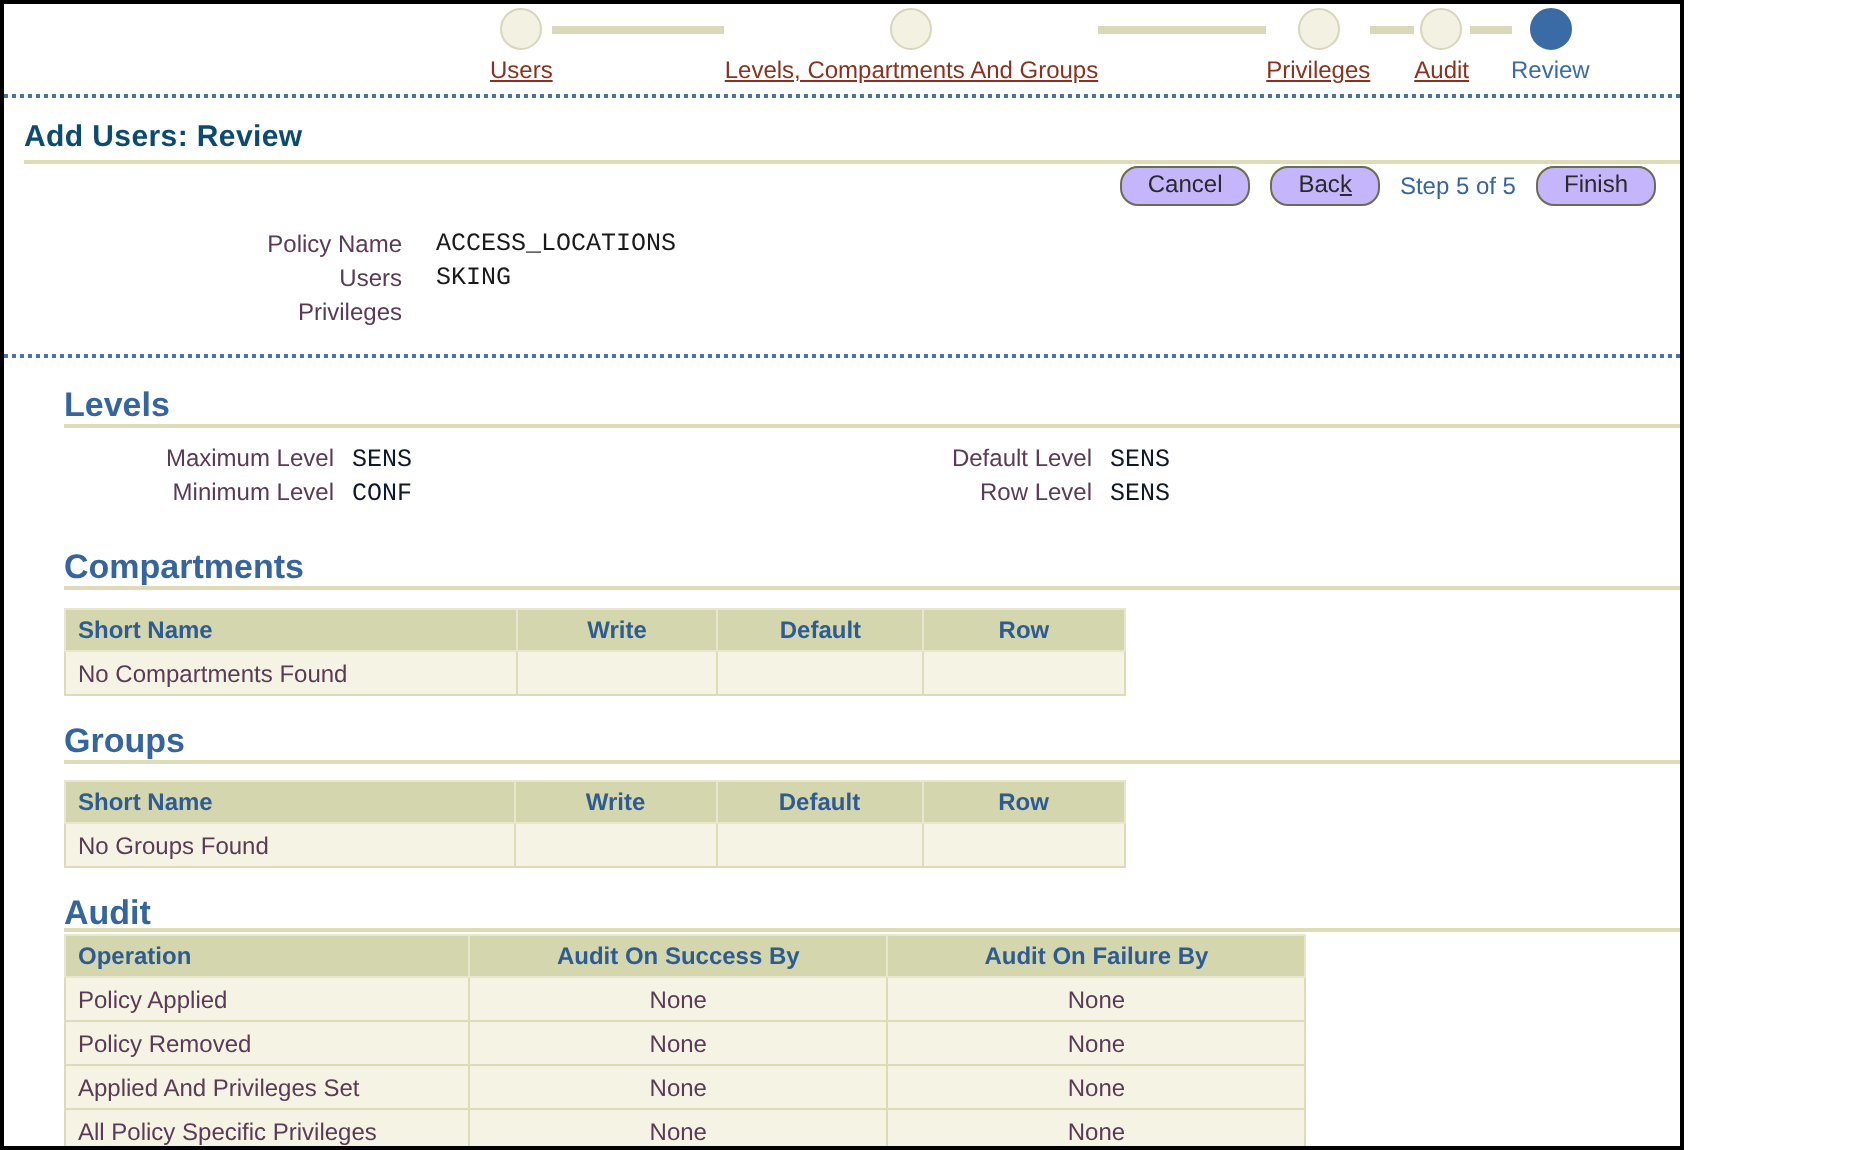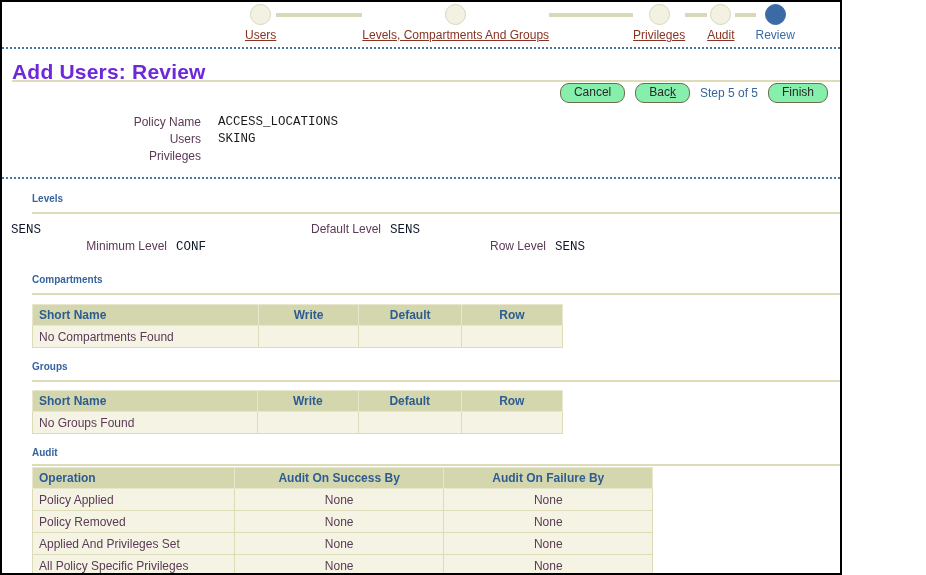--- a/index.html
+++ b/index.html
@@ -84,23 +84,23 @@
     height: 1px;
     border-top: 2px dotted #36659e;
     opacity: 0.9;
   }
 
   
   .page-title {
     position: absolute;
     left: 10px;
     top: 58px;
-    font-size: 21px;
+    font-size: 15px;
     font-weight: bold;
-    color: #6d28d9;
+    color: #0c4a6e;
     letter-spacing: 0.2px;
   }
   .title-rule {
     position: absolute;
     left: 10px;
     top: 78px;
     width: 906px;
     height: 2px;
     background: #dedcb6;
   }
@@ -112,21 +112,21 @@
     top: 81px;
     display: flex;
     align-items: center;
     gap: 10px;
   }
   .btn {
     display: inline-block;
     font-family: "Liberation Sans", sans-serif;
     font-size: 12px;
     color: #2a2a2a;
-    background: #86efac;
+    background: #c4b5fd;
     border: 1px solid #6c6c4e;
     border-radius: 9px;
     padding: 1px 13px 2px 13px;
     line-height: 15px;
     cursor: pointer;
     white-space: nowrap;
   }
   .btn .ak { text-decoration: underline; }
   .step-indicator {
     font-size: 12px;
@@ -157,21 +157,21 @@
     font-family: "Liberation Mono", monospace;
     font-size: 12.5px;
     color: #1a1a1a;
     white-space: pre;
   }
 
   
   .section-head {
     position: absolute;
     left: 30px;
-    font-size: 10px;
+    font-size: 17px;
     font-weight: bold;
     color: #36659e;
   }
   .section-rule {
     position: absolute;
     left: 30px;
     height: 2px;
     background: #dedcb6;
   }
 
@@ -306,20 +306,21 @@
     </div>
   </div>
 
   <div class="dotted-rule" style="top:175px"></div>
 
   <div class="section-head" style="top:191px">Levels</div>
   <div class="section-rule" style="top:210px; width:884px"></div>
 
   <div class="levels-block">
     <div class="lev-row">
+      <div class="lev-label lev-left-label">Maximum Level</div>
       <div class="lev-value">SENS</div>
       <div class="lev-spacer"></div>
       <div class="lev-label lev-right-label">Default Level</div>
       <div class="lev-value">SENS</div>
     </div>
     <div class="lev-row">
       <div class="lev-label lev-left-label">Minimum Level</div>
       <div class="lev-value">CONF</div>
       <div class="lev-spacer"></div>
       <div class="lev-label lev-right-label">Row Level</div>

